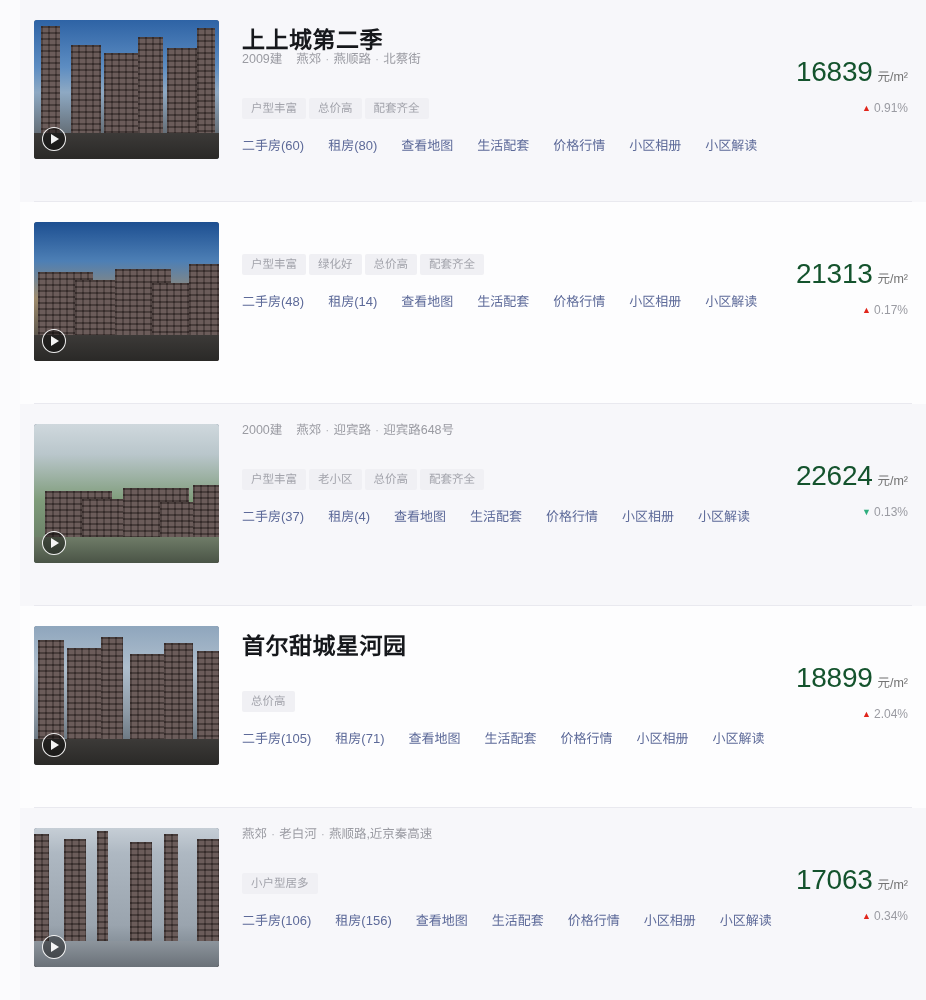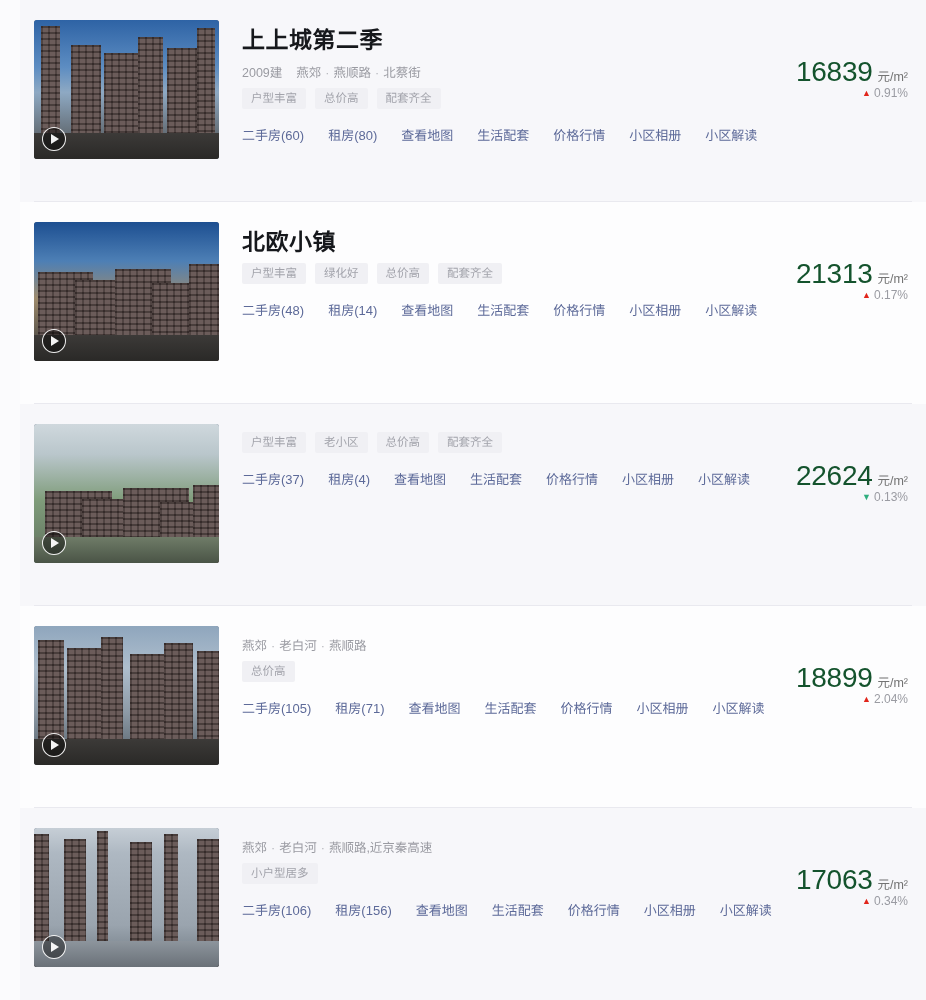--- a/index.html
+++ b/index.html
@@ -143,39 +143,39 @@
     font-size: 23px;
     font-weight: bold;
     color: #16181c;
     line-height: 1.1;
     letter-spacing: .5px;
     margin: 8px 0 0 0;
     white-space: nowrap;
   }
 
   .meta {
-    margin-top: 14px;
+    margin-top: 0;
     font-size: 12.5px;
     color: #9a9ba2;
     line-height: 1;
     white-space: nowrap;
   }
   .meta .built {
     margin-right: 14px;
   }
   .meta .sep {
     padding: 0 4px;
     color: #b5b6bc;
   }
 
   .tags {
-    margin-top: 8px;
+    margin-top: 32px;
     display: flex;
     flex-direction: row;
-    gap: 9px;
+    gap: 3px;
     height: 21px;
   }
   .tag {
     background: #f0f0f4;
     color: #a2a3ab;
     font-size: 11.5px;
     line-height: 21px;
     height: 21px;
     padding: 0 9px;
     border-radius: 2px;
@@ -216,20 +216,21 @@
     color: #14532d;
     letter-spacing: -.3px;
     line-height: 1;
   }
   .price-unit {
     font-size: 12.5px;
     color: #737373;
     margin-left: 5px;
   }
   .change {
+    margin-top: 15px;
     font-size: 12px;
     color: #9a9ba2;
     white-space: nowrap;
   }
   .change .arrow {
     display: inline-block;
     font-size: 9px;
     margin-right: 3px;
     position: relative;
     top: -1px;
@@ -292,21 +293,20 @@
           <div class="bld" style="left: 44%; width: 30%; height: 66%;"></div>
           <div class="bld" style="left: 64%; width: 36%; height: 56%;"></div>
           <div class="bld" style="left: 84%; width: 28%; height: 70%;"></div>
         </div>
         <div class="ground"></div>
         <div class="play-badge">
           <span class="tri"></span>
         </div>
       </div>
       <div class="info">
-        <div class="title">北欧小镇</div>
         <div class="tags">
           <span class="tag">户型丰富</span>
           <span class="tag">绿化好</span>
           <span class="tag">总价高</span>
           <span class="tag">配套齐全</span>
         </div>
         <div class="links">
           <span class="lnk">二手房(48)</span>
           <span class="lnk">租房(14)</span>
           <span class="lnk">查看地图</span>
@@ -333,20 +333,21 @@
           <div class="bld" style="left: 48%; width: 36%; height: 54%;"></div>
           <div class="bld" style="left: 68%; width: 42%; height: 44%;"></div>
           <div class="bld" style="left: 86%; width: 34%; height: 56%;"></div>
         </div>
         <div class="ground"></div>
         <div class="play-badge">
           <span class="tri"></span>
         </div>
       </div>
       <div class="info">
+        <div class="meta"><span class="built">2000建</span><span>燕郊</span><span class="sep">·</span><span>迎宾路</span><span class="sep">·</span><span>迎宾路648号</span></div>
         <div class="tags">
           <span class="tag">户型丰富</span>
           <span class="tag">老小区</span>
           <span class="tag">总价高</span>
           <span class="tag">配套齐全</span>
         </div>
         <div class="links">
           <span class="lnk">二手房(37)</span>
           <span class="lnk">租房(4)</span>
           <span class="lnk">查看地图</span>
@@ -374,21 +375,21 @@
           <div class="bld" style="left: 52%; width: 22%; height: 80%;"></div>
           <div class="bld" style="left: 70%; width: 16%; height: 88%;"></div>
           <div class="bld" style="left: 88%; width: 20%; height: 82%;"></div>
         </div>
         <div class="ground"></div>
         <div class="play-badge">
           <span class="tri"></span>
         </div>
       </div>
       <div class="info">
-        <div class="meta"><span>燕郊</span><span class="sep">·</span><span>老白河</span><span class="sep">·</span><span>燕顺路</span></div>
+        <div class="title">首尔甜城星河园</div>
         <div class="tags">
           <span class="tag">总价高</span>
         </div>
         <div class="links">
           <span class="lnk">二手房(105)</span>
           <span class="lnk">租房(71)</span>
           <span class="lnk">查看地图</span>
           <span class="lnk">生活配套</span>
           <span class="lnk">价格行情</span>
           <span class="lnk">小区相册</span>

